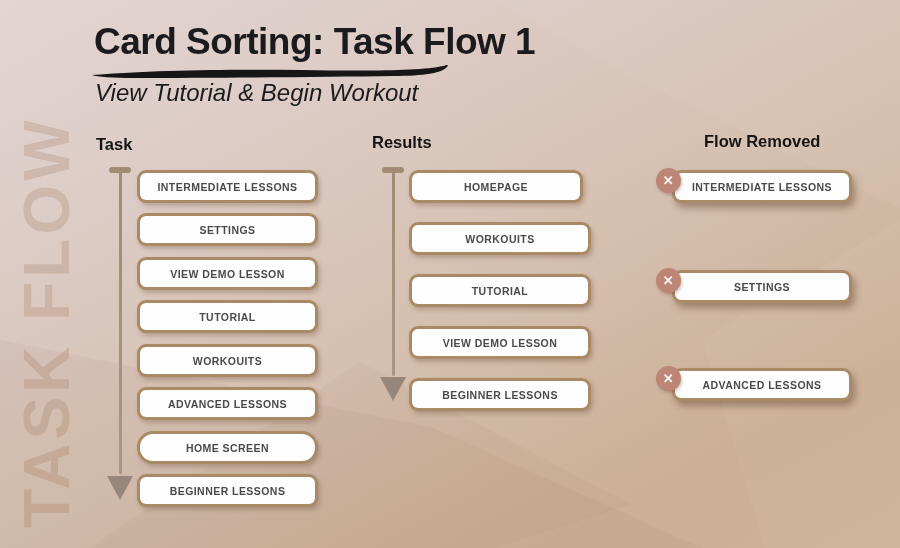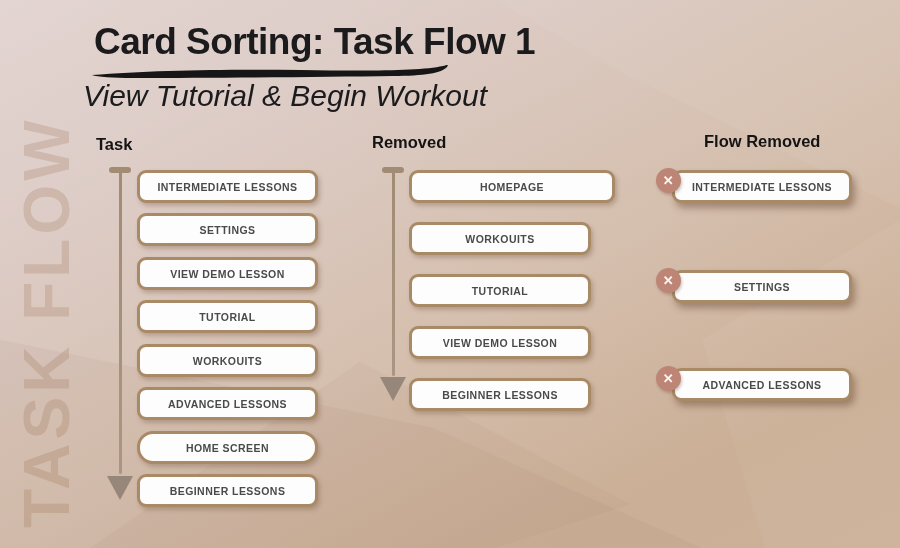--- a/index.html
+++ b/index.html
@@ -26,22 +26,22 @@
     white-space:nowrap; text-align:center; line-height:86px;
     text-transform:uppercase;
   }
 
   .title {
     position:absolute; left:94px; top:21px;
     font-size:37px; font-weight:700; color:#1b1b1d; letter-spacing:-0.5px;
   }
   .brush-underline { position:absolute; left:91px; top:63px; width:360px; height:20px; }
   .subtitle {
-    position:absolute; left:83px; top:79px;
-    font-size:30px; font-style:italic; font-weight:500; color:#1b1b1d;
+    position:absolute; left:95px; top:79px;
+    font-size:24px; font-style:italic; font-weight:500; color:#1b1b1d;
   }
 
   .col-header { position:absolute; font-size:16.5px; font-weight:700; color:#141414;text-align:center; }
   .hdr-task { left:96px; top:135px; }
   .hdr-results { left:372px; top:133px; }
   .hdr-removed { left:704px; top:132px; }
 
   .card {
     position:absolute; width:181px; height:33px;
     background:#fdfdfd; border:3px solid #a98a66; border-radius:9px;
@@ -78,21 +78,21 @@
 
   <div class="watermark">Task Flow</div>
 
   <div class="title">Card Sorting: Task Flow 1</div>
   <svg class="brush-underline" viewBox="0 0 360 20" preserveAspectRatio="none">
     <path fill="#161616" d="M1,12 C60,7 140,6 210,7 C275,8 330,8 352,3 C356,2 358,1 356,4 C351,10 333,13 302,13 C235,14 130,15 42,15 C22,15 6,14 1,12 Z"></path>
   </svg>
   <div class="subtitle">View Tutorial &amp; Begin Workout</div>
 
   <div class="col-header hdr-task">Task</div>
-  <div class="col-header hdr-results">Removed</div>
+  <div class="col-header hdr-results">Results</div>
   <div class="col-header hdr-removed">Flow Removed</div>
 
   <div>
     <div class="arrow-cap" style="left:109px; top:167px;"></div>
     <div class="arrow-line" style="left:119px; top:171px; height:303px;"></div>
     <div class="arrow-head" style="left:107px; top:476px;"></div>
   </div>
 
   <div>
     <div class="arrow-cap" style="left:382px; top:167px;"></div>
@@ -102,21 +102,21 @@
 
   <div class="card" style="left:137px; top:170px;">INTERMEDIATE LESSONS</div>
   <div class="card" style="left:137px; top:213px;">SETTINGS</div>
   <div class="card" style="left:137px; top:257px;">VIEW DEMO LESSON</div>
   <div class="card" style="left:137px; top:300px;">TUTORIAL</div>
   <div class="card" style="left:137px; top:344px;">WORKOUITS</div>
   <div class="card" style="left:137px; top:387px;">ADVANCED LESSONS</div>
   <div class="card" style="left:137px; top:431px;border-radius:16px;">HOME SCREEN</div>
   <div class="card" style="left:137px; top:474px;">BEGINNER LESSONS</div>
 
-  <div class="card" style="left:409px; top:170px; width:206px;">HOMEPAGE</div>
+  <div class="card" style="left:409px; top:170px; width:174px;">HOMEPAGE</div>
   <div class="card" style="left:409px; top:222px; width:182px;">WORKOUITS</div>
   <div class="card" style="left:409px; top:274px; width:182px;">TUTORIAL</div>
   <div class="card" style="left:409px; top:326px; width:182px;">VIEW DEMO LESSON</div>
   <div class="card" style="left:409px; top:378px; width:182px;">BEGINNER LESSONS</div>
 
   <div class="card removed" style="left:672px; top:170px;">
     <span>INTERMEDIATE LESSONS</span>
     <span class="badge">✕</span>
   </div>
   <div class="card removed" style="left:672px; top:270px;">

